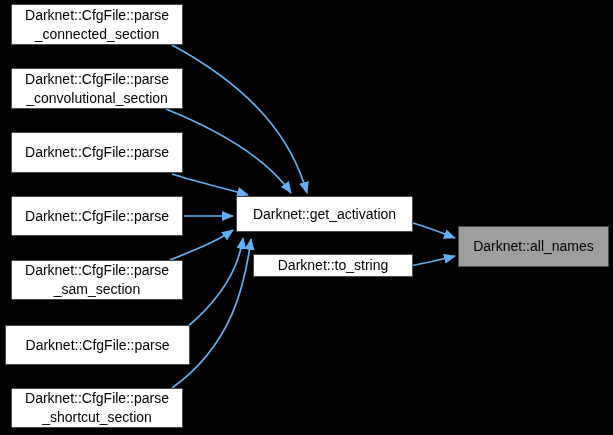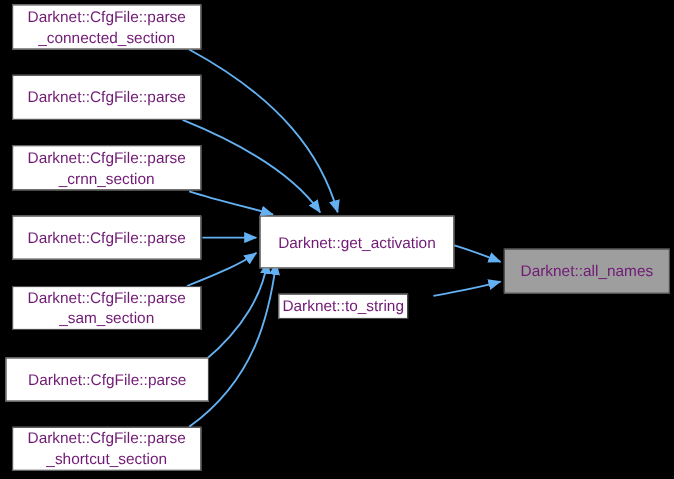--- a/index.html
+++ b/index.html
@@ -20,21 +20,21 @@
     left: 0;
     top: 0;
     width: 613px;
     height: 435px;
   }
   .node {
     position: absolute;
     box-sizing: border-box;
     background: #ffffff;
     border: 1px solid #4a4a4a;
-    color: #701a75;
+    color: #000000;
     font-size: 14px;
     line-height: 19px;
     text-align: center;
     display: flex;
     flex-direction: column;
     justify-content: center;
     align-items: center;
     cursor: pointer;
     white-space: nowrap;
   }
@@ -70,50 +70,50 @@
     </g>
   </svg>
 
   <div class="node" style="left:11px; top:4px; width:172px; height:41px;">
     <span>Darknet::CfgFile::parse</span>
     <span>_connected_section</span>
   </div>
 
   <div class="node" style="left:11px; top:68px; width:172px; height:41px;">
     <span>Darknet::CfgFile::parse</span>
+    <span>_convolutional_section</span>
   </div>
 
   <div class="node" style="left:11px; top:132px; width:172px; height:41px;">
     <span>Darknet::CfgFile::parse</span>
-    <span>_crnn_section</span>
   </div>
 
   <div class="node" style="left:11px; top:196px; width:172px; height:40px;">
     <span>Darknet::CfgFile::parse</span>
   </div>
 
   <div class="node" style="left:11px; top:260px; width:172px; height:40px;">
     <span>Darknet::CfgFile::parse</span>
     <span>_sam_section</span>
   </div>
 
   <div class="node" style="left:5px; top:325px; width:185px; height:40px;">
     <span>Darknet::CfgFile::parse</span>
   </div>
 
   <div class="node" style="left:11px; top:388px; width:172px; height:40px;">
     <span>Darknet::CfgFile::parse</span>
     <span>_shortcut_section</span>
   </div>
 
-  <div class="node" style="left:236px; top:196px; width:177px; height:48px;">
+  <div class="node" style="left:236px; top:196px; width:177px; height:36px;">
     <span>Darknet::get_activation</span>
   </div>
 
-  <div class="node" style="left:253px; top:267px; width:118px; height:23px;">
+  <div class="node" style="left:253px; top:254px; width:160px; height:23px;">
     <span>Darknet::to_string</span>
   </div>
 
   <div class="node highlight" style="left:458px; top:226px; width:151px; height:41px;">
     <span>Darknet::all_names</span>
   </div>
 
 </div>
 
 </body></html>

